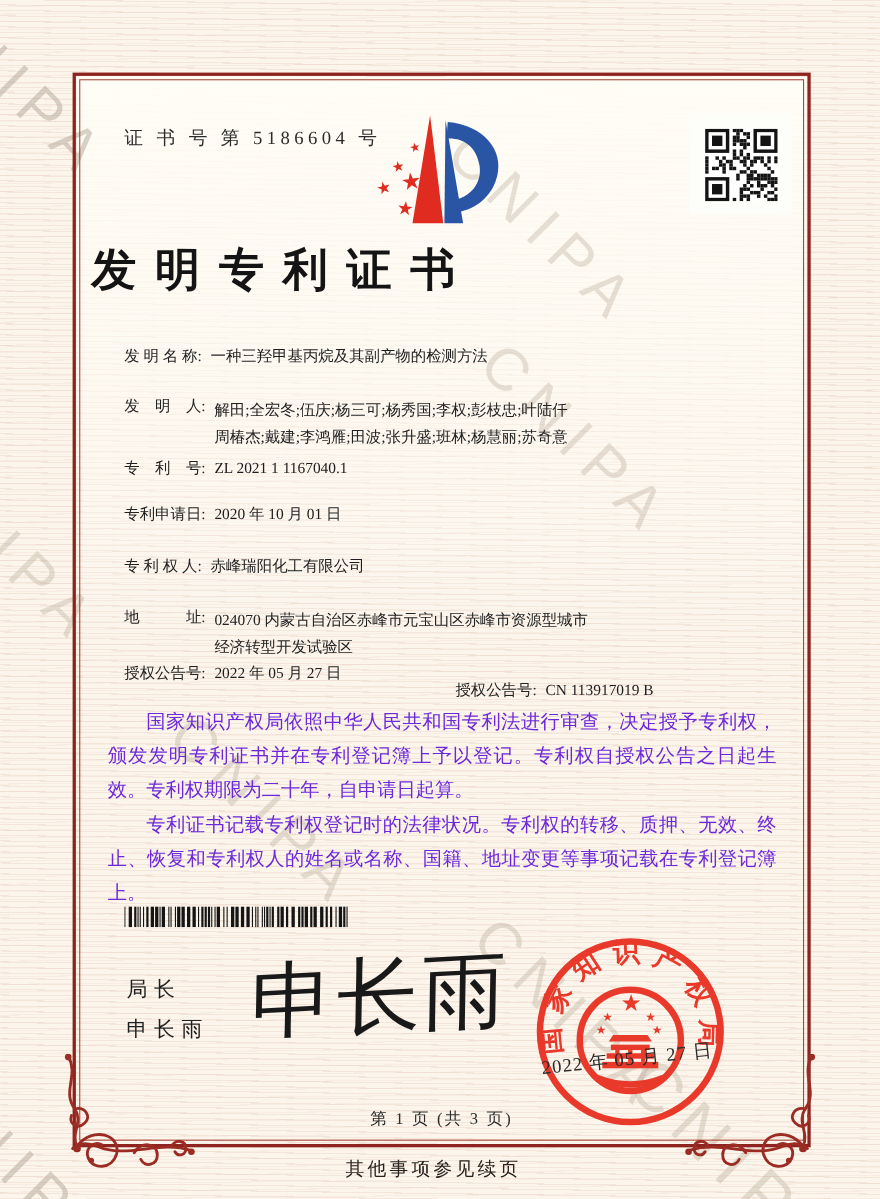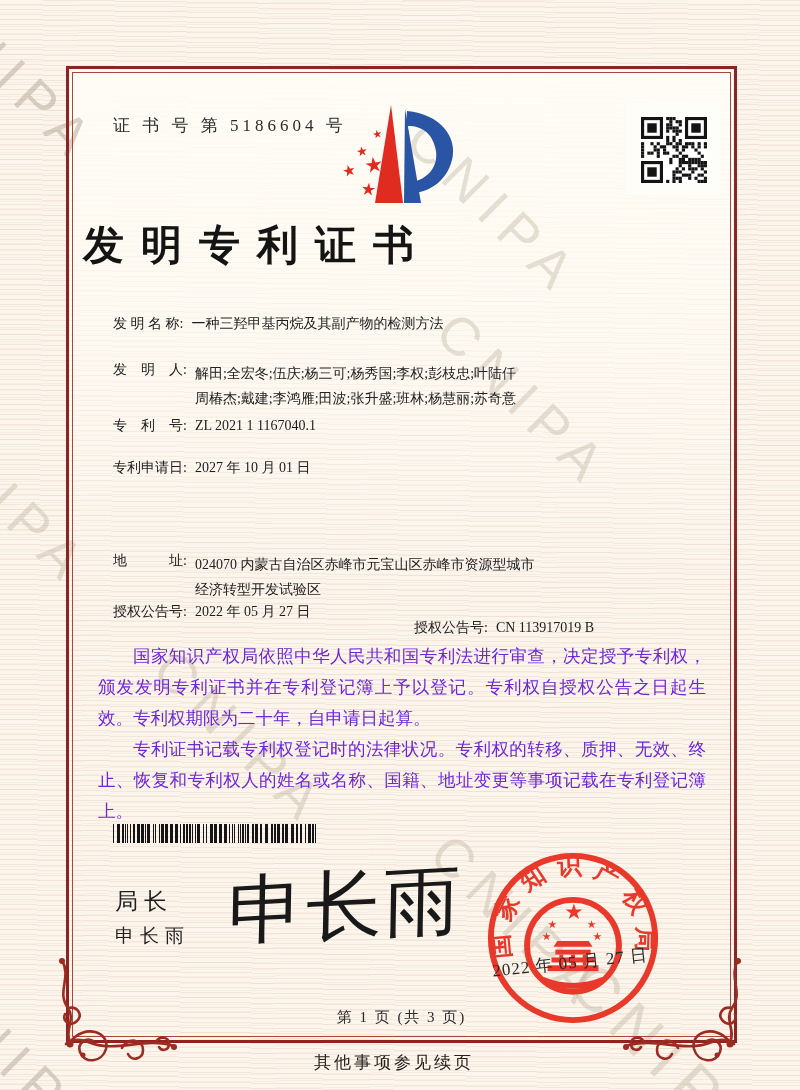--- a/index.html
+++ b/index.html
@@ -72,21 +72,21 @@
   .multival{display:inline-block;vertical-align:top;white-space:normal;width:486px;line-height:25px;}
   .body-text{
     position:absolute;left:98px;top:641px;width:608px;
     font-size:17.5px;line-height:31px;color:#6d28d9;
     text-align:justify;
   }
   .body-text p{margin:0;text-indent:2em;}
   .barcode{position:absolute;left:113px;top:824px;}
   .sig-title{
     position:absolute;left:115px;top:886px;
-    font-size:23px;letter-spacing:6px;color:#1f1f1f;
+    font-size:19px;letter-spacing:6px;color:#1f1f1f;
     font-family:"Liberation Sans","DejaVu Sans",sans-serif;
   }
   .sig-name{
     position:absolute;left:115px;top:923px;
     font-size:19px;letter-spacing:6px;color:#1f1f1f;
     font-family:"Liberation Sans","DejaVu Sans",sans-serif;
   }
   .autograph{
     position:absolute;left:228px;top:856px;width:220px;
     font-size:76px;color:#191919;
@@ -294,23 +294,26 @@
 
     <div class="row" style="top:361px;">
       <span class="flabel">发　明　人:</span><span class="multival"><span style="display:block;">解田;全宏冬;伍庆;杨三可;杨秀国;李权;彭枝忠;叶陆仟</span><span style="display:block;">周椿杰;戴建;李鸿雁;田波;张升盛;班林;杨慧丽;苏奇意</span></span>
     </div>
 
     <div class="row" style="top:417px;">
       <span class="flabel">专　利　号:</span><span class="fvalue">ZL 2021 1 1167040.1</span>
     </div>
 
     <div class="row" style="top:459px;">
-      <span class="flabel">专利申请日:</span><span class="fvalue">2027 年 10 月 01 日</span>
-    </div>
-
+      <span class="flabel">专利申请日:</span><span class="fvalue">2020 年 10 月 01 日</span>
+    </div>
+
+    <div class="row" style="top:506px;">
+      <span class="flabel">专 利 权 人:</span><span class="fvalue">赤峰瑞阳化工有限公司</span>
+    </div>
 
     <div class="row" style="top:552px;">
       <span class="flabel">地　　　址:</span><span class="multival"><span style="display:block;">024070 内蒙古自治区赤峰市元宝山区赤峰市资源型城市</span><span style="display:block;">经济转型开发试验区</span></span>
     </div>
 
     <div class="row" style="top:603px;">
       <span class="flabel">授权公告号:</span><span class="fvalue">2022 年 05 月 27 日</span>
     </div>
     <div class="row" style="top:619px;left:414px;">
       <span class="flabel">授权公告号:</span><span class="fvalue">CN 113917019 B</span>

